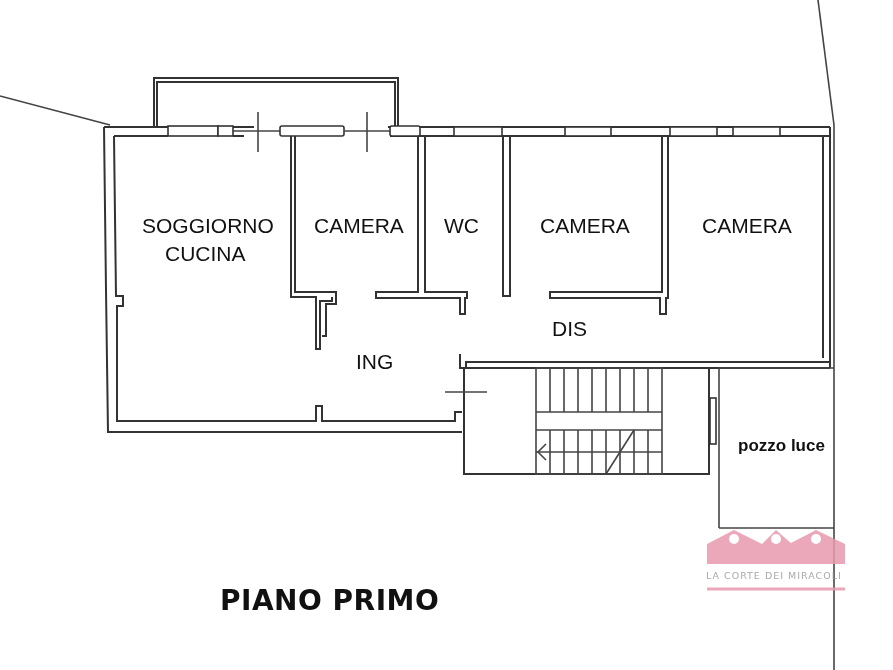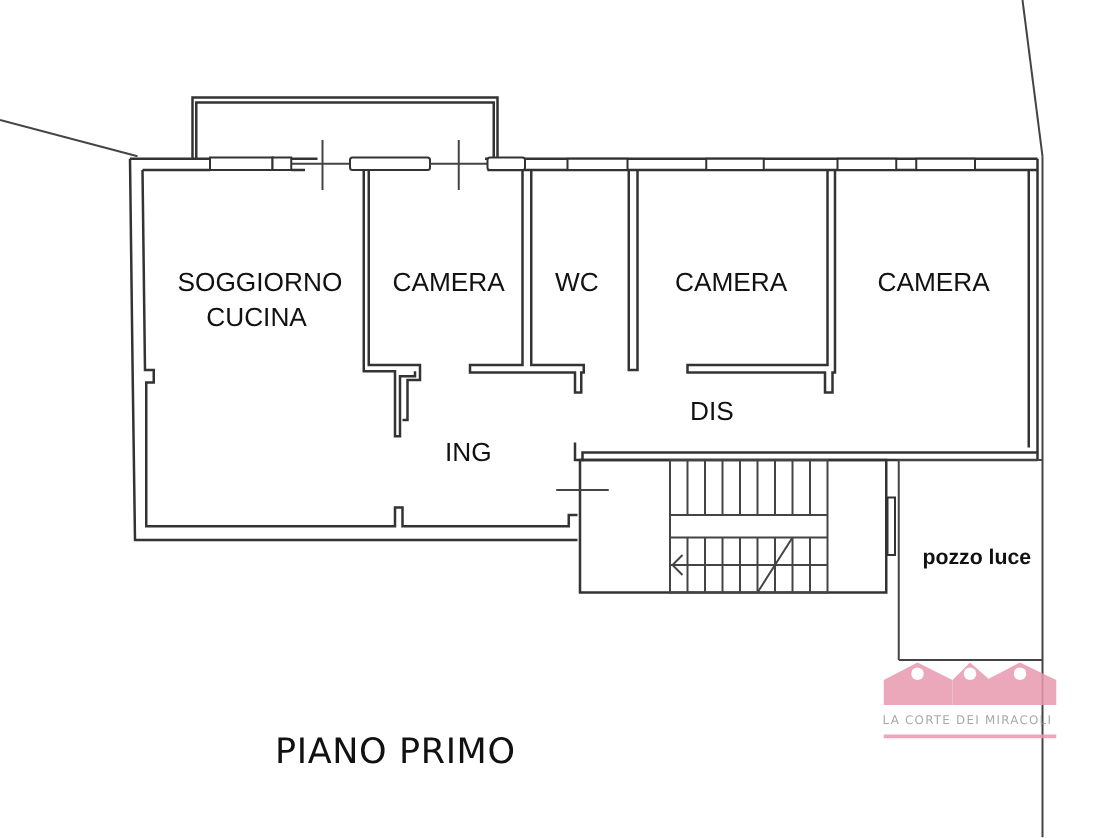--- a/index.html
+++ b/index.html
@@ -3,21 +3,21 @@
 <meta charset="utf-8">
 <style>
   html, body { margin: 0; padding: 0; background: #ffffff; }
   body { width: 893px; height: 670px; overflow: hidden; position: relative; font-family: "Liberation Sans", sans-serif; }
   #plan { position: absolute; left: 0; top: 0; width: 893px; height: 670px; }
   .wall { fill: none; stroke: #333333; stroke-width: 2; }
   .thin { fill: none; stroke: #444444; stroke-width: 1.6; }
   .win { fill: #ffffff; stroke: #333333; stroke-width: 1.6; }
   .lbl { font-family: "Liberation Sans", sans-serif; font-size: 21px; fill: #111111; }
   .lbl-sm { font-family: "Liberation Sans", sans-serif; font-size: 17px; font-weight: bold; fill: #111111; }
-  .title { position: absolute; left: 220px; top: 584px; font-family: "DejaVu Sans", sans-serif; font-size: 28px; font-weight: normal; color: #111111; letter-spacing: 0.5px; }
+  .title { position: absolute; left: 220px; top: 584px; font-family: "DejaVu Sans", sans-serif; font-size: 28px; font-weight: bold; color: #111111; letter-spacing: 0.5px; }
   .logo-text { font-family: "DejaVu Sans", sans-serif; font-size: 9.5px; fill: #999999; letter-spacing: 1px; }
 </style>
 </head>
 <body>
 
 <svg id="plan" viewBox="0 0 893 670" xmlns="http://www.w3.org/2000/svg">
 
   <line class="thin" x1="0" y1="96" x2="110" y2="125"></line>
   <line class="thin" x1="818" y1="0" x2="834" y2="125"></line>
   <line class="thin" x1="834" y1="125" x2="834" y2="670"></line>

